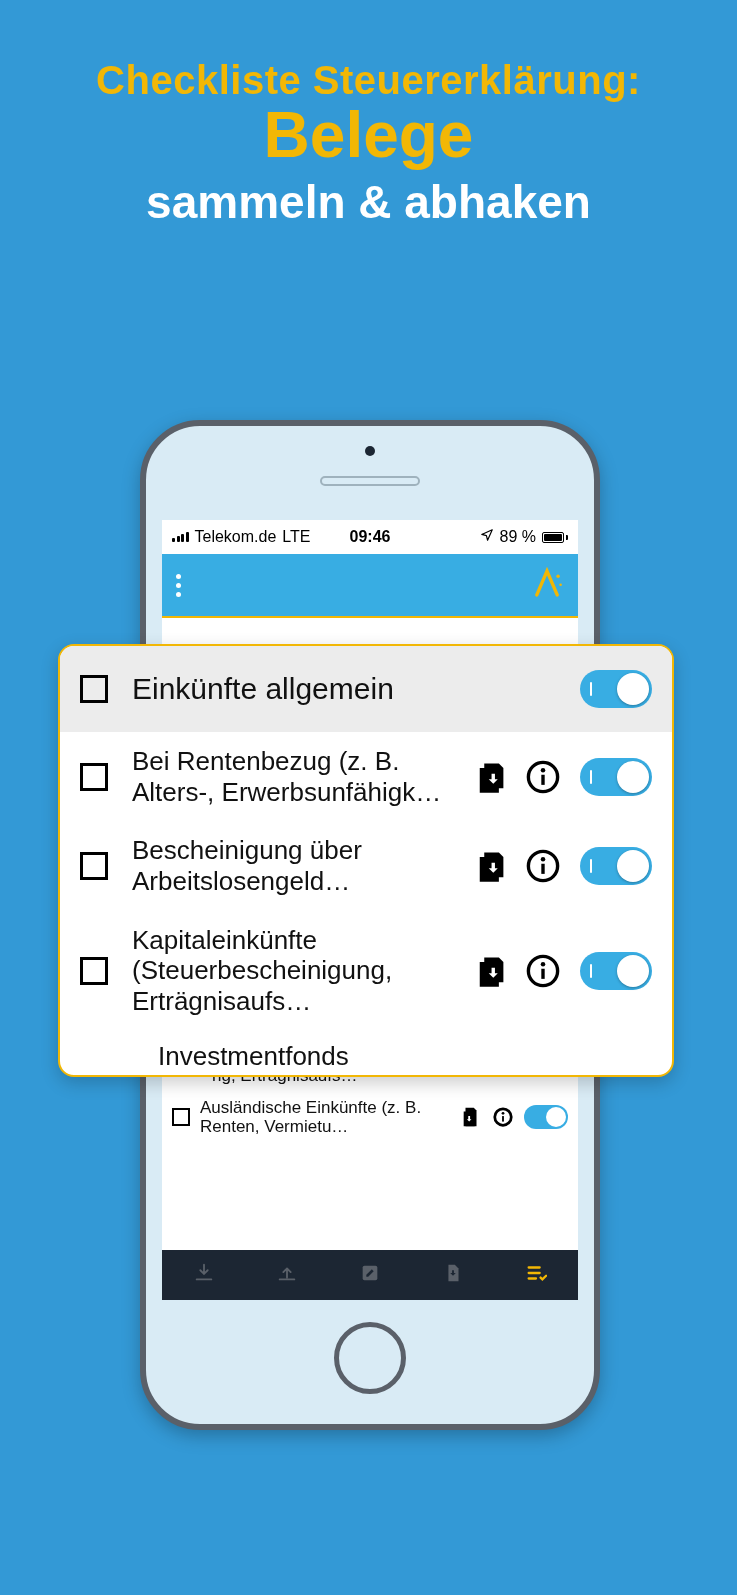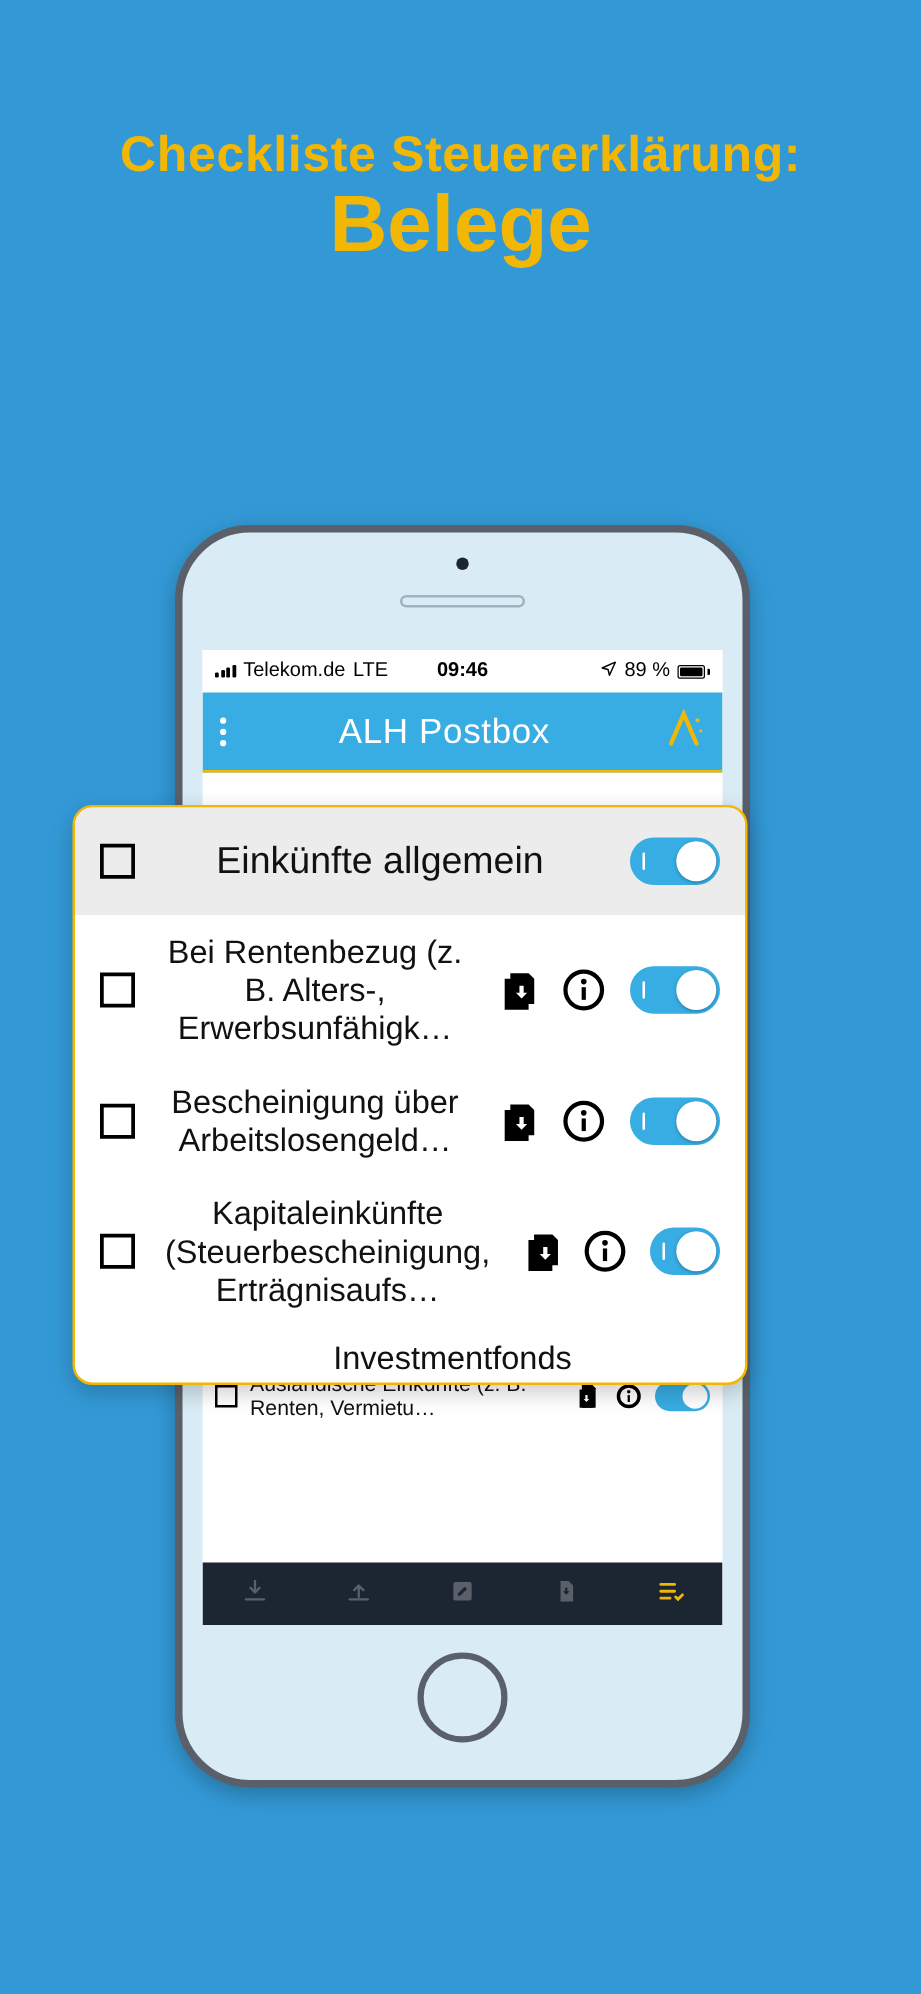--- a/index.html
+++ b/index.html
@@ -13,21 +13,20 @@
   }
   .headline {
     text-align: center;
     padding-top: 58px;
   }
   .headline .line1 {
     font-size: 40px;
     font-weight: 700;
     color: #F2B705;
     letter-spacing: 0.5px;
-    margin-top: 44px;
   }
   .headline .line2 {
     font-size: 64px;
     font-weight: 700;
     color: #F2B705;
     line-height: 1.0;
     margin-top: 0;
   }
   .headline .line3 {
     font-size: 46px;
@@ -119,28 +118,27 @@
   .bottombar {
     position:absolute; left:0; right:0; bottom:0; height:50px;
     background:#1c2633; display:flex; justify-content:space-around; align-items:center;
   }
   .bottombar .bicon svg { width:22px; height:22px; }
 
   
   .overlay {
     position:absolute;
     left:58px; top:644px;
-    width:540px;
+    width:616px;
     background:#fff;
     border:2px solid #F2B705;
     border-radius:16px;
     box-shadow: 0 6px 18px rgba(0,0,0,.2);
     overflow:hidden;
     z-index: 10;
-    text-align: center;
   }
   .overlay .orow {
     display:flex; align-items:center;
     padding: 14px 20px;
   }
   .overlay .orow.header {
     background:#ececec;
     padding: 24px 20px;
   }
   .overlay .ocheck {
@@ -172,20 +170,21 @@
 
   
   .info-circle { stroke:#000; stroke-width:3; fill:none; }
 </style>
 </head>
 <body>
 
 <div class="headline">
   <div class="line1">Checkliste Steuererklärung:</div>
   <div class="line2">Belege</div>
+  <div class="line3">sammeln &amp; abhaken</div>
 </div>
 
 <div class="phone">
   <div class="sensor-dot"></div>
   <div class="speaker"></div>
 
   <div class="screen">
 
     <div class="statusbar">
       <div class="left">
@@ -212,21 +211,20 @@
         </span>
       </div>
     </div>
 
     <div class="appheader">
       <div class="dots">
         <span></span>
           <span></span>
           <span></span>
       </div>
-      <div class="title">ALH Postbox</div>
       <div class="logo">
         <svg viewBox="0 0 40 40">
             <path d="M8 34 L20 6 L32 34" fill="none" stroke="#F2B705" stroke-width="4" stroke-linecap="round"></path>
             <circle cx="33" cy="12" r="2" fill="#F2B705"></circle>
             <circle cx="36" cy="22" r="1.5" fill="#F2B705"></circle>
           </svg>
       </div>
     </div>
 
     <div class="phone-list">

